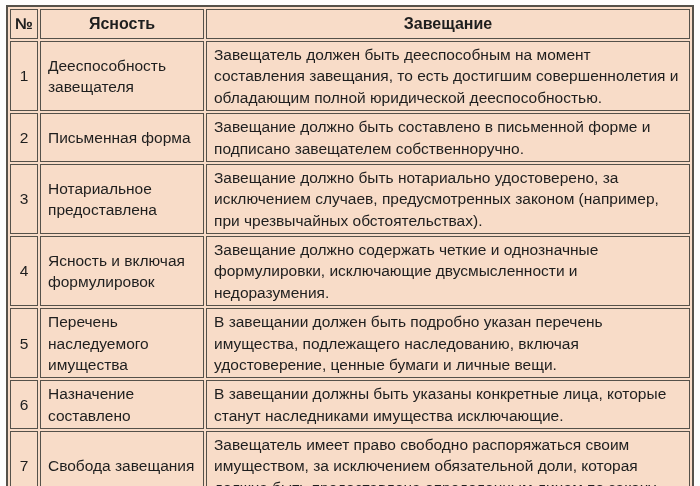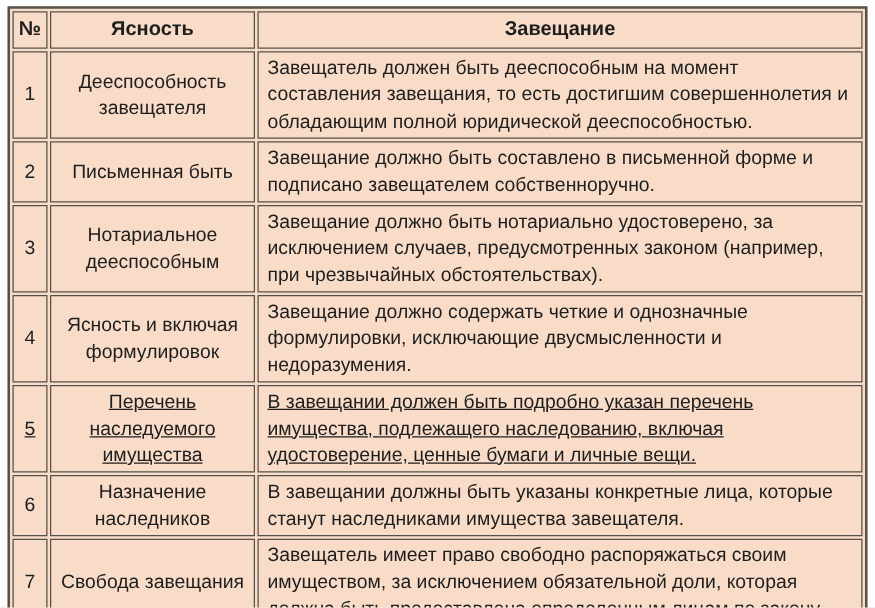--- a/index.html
+++ b/index.html
@@ -35,27 +35,27 @@
   }
   th{
     font-size:16px;
     font-weight:bold;
     text-align:center;
     height:30px;
     padding:1px 4px;
   }
   td{font-size:15.5px;padding:2px 7px;}
   td.cell-num{text-align:center;padding:2px 2px;}
-  td.cell-rule{text-align:center;}
+  td.cell-rule{text-align:left;}
   td.cell-desc{text-align:left;padding-right:4px;margin-top:10px;}
   tbody tr:nth-child(1) td{height:70px;}
   tbody tr:nth-child(2) td{height:44px;}
   tbody tr:nth-child(3) td{height:65px;}
   tbody tr:nth-child(4) td{height:66px;}
-  tbody tr:nth-child(5) td{height:68px;text-decoration:underline;}
+  tbody tr:nth-child(5) td{height:68px;}
   tbody tr:nth-child(6) td{height:46px;}
   tbody tr:nth-child(7) td{height:66px;}
 </style>
 </head>
 <body>
 
 <div class="page">
   <table class="rules-table">
     <colgroup>
       <col class="c-num">
@@ -71,46 +71,46 @@
     </thead>
     <tbody id="table-body">
   <tr>
     <td class="cell-num">1</td>
     <td class="cell-rule">Дееспособность завещателя</td>
     <td class="cell-desc">Завещатель должен быть дееспособным на момент составления завещания, то есть достигшим совершеннолетия и обладающим полной юридической дееспособностью.</td>
   </tr>
 
   <tr>
     <td class="cell-num">2</td>
-    <td class="cell-rule">Письменная быть</td>
+    <td class="cell-rule">Письменная форма</td>
     <td class="cell-desc">Завещание должно быть составлено в письменной форме и подписано завещателем собственноручно.</td>
   </tr>
 
   <tr>
     <td class="cell-num">3</td>
-    <td class="cell-rule">Нотариальное дееспособным</td>
+    <td class="cell-rule">Нотариальное предоставлена</td>
     <td class="cell-desc">Завещание должно быть нотариально удостоверено, за исключением случаев, предусмотренных законом (например, при чрезвычайных обстоятельствах).</td>
   </tr>
 
   <tr>
     <td class="cell-num">4</td>
     <td class="cell-rule">Ясность и включая формулировок</td>
     <td class="cell-desc">Завещание должно содержать четкие и однозначные формулировки, исключающие двусмысленности и недоразумения.</td>
   </tr>
 
   <tr>
     <td class="cell-num">5</td>
     <td class="cell-rule">Перечень наследуемого имущества</td>
     <td class="cell-desc">В завещании должен быть подробно указан перечень имущества, подлежащего наследованию, включая удостоверение, ценные бумаги и личные вещи.</td>
   </tr>
 
   <tr>
     <td class="cell-num">6</td>
-    <td class="cell-rule">Назначение наследников</td>
-    <td class="cell-desc">В завещании должны быть указаны конкретные лица, которые станут наследниками имущества завещателя.</td>
+    <td class="cell-rule">Назначение составлено</td>
+    <td class="cell-desc">В завещании должны быть указаны конкретные лица, которые станут наследниками имущества исключающие.</td>
   </tr>
 
   <tr>
     <td class="cell-num">7</td>
     <td class="cell-rule">Свобода завещания</td>
     <td class="cell-desc">Завещатель имеет право свободно распоряжаться своим имуществом, за исключением обязательной доли, которая должна быть предоставлена определенным лицам по закону.</td>
   </tr>
 </tbody>
   </table>
 </div>

